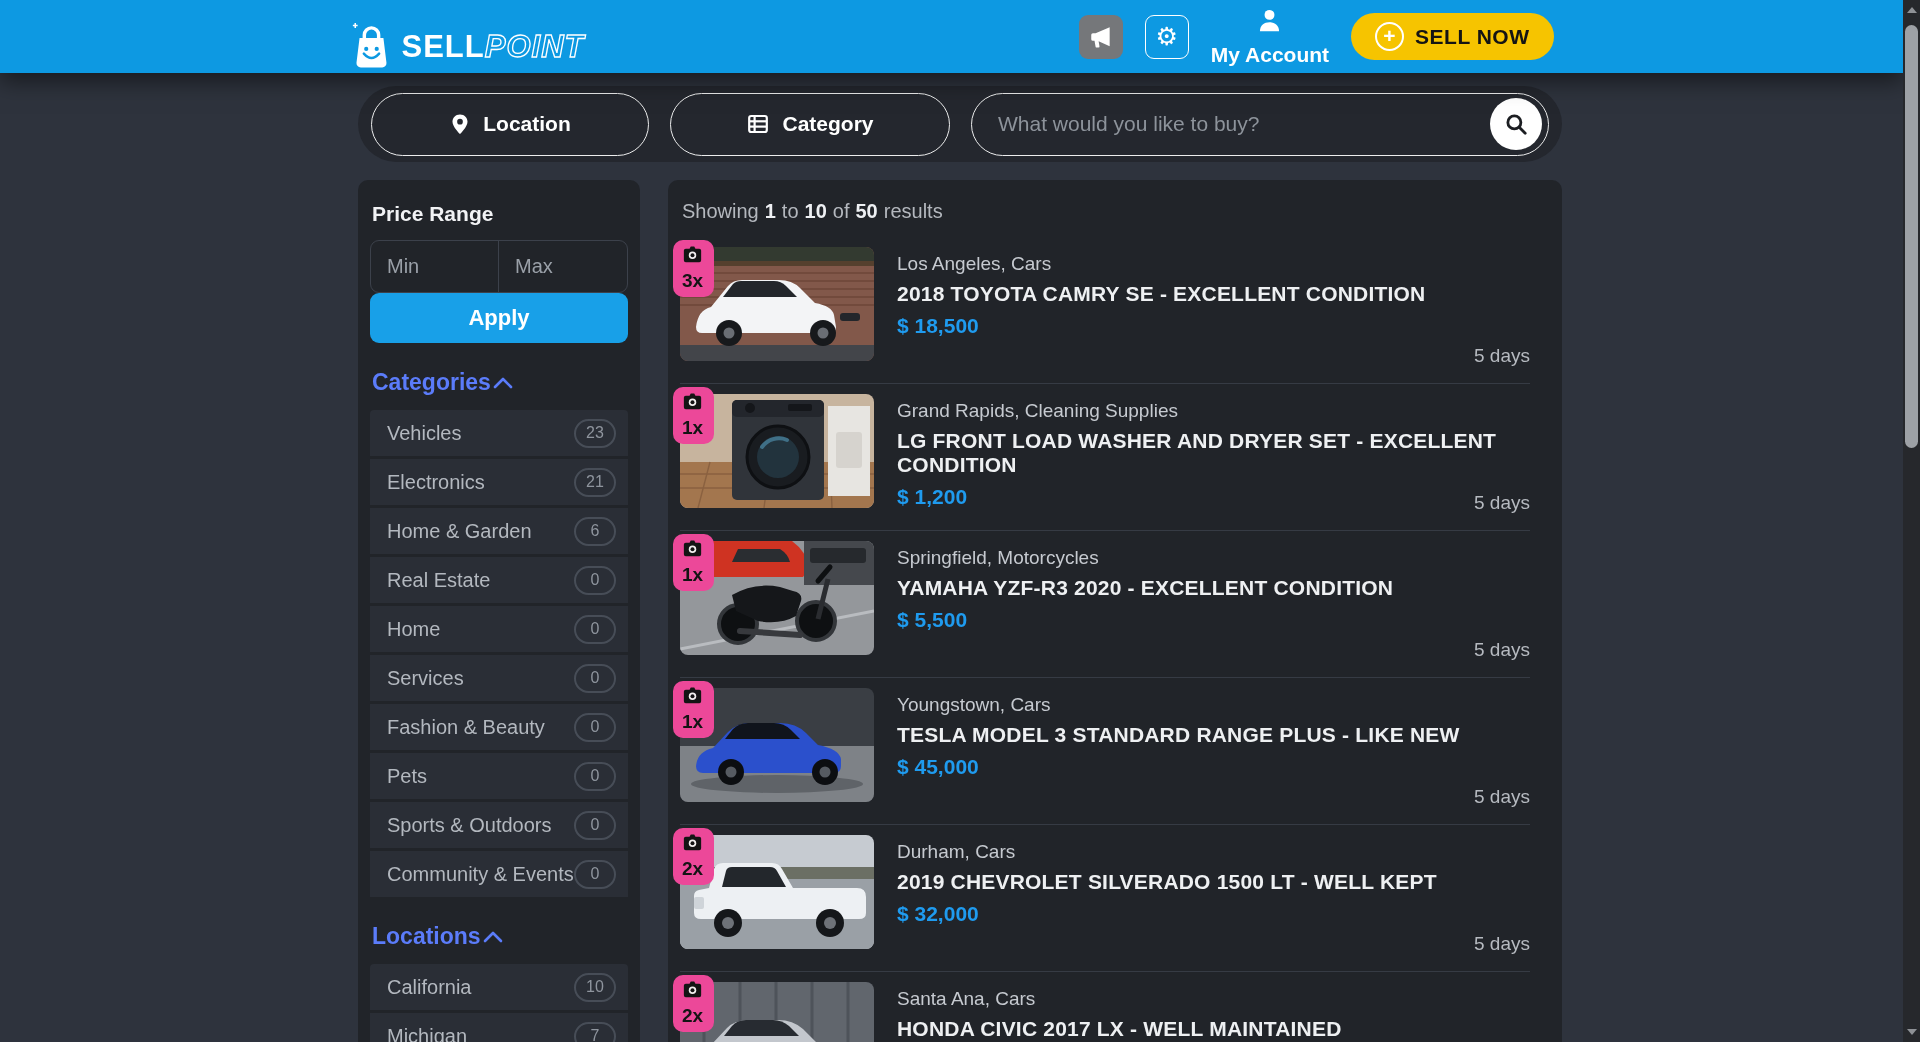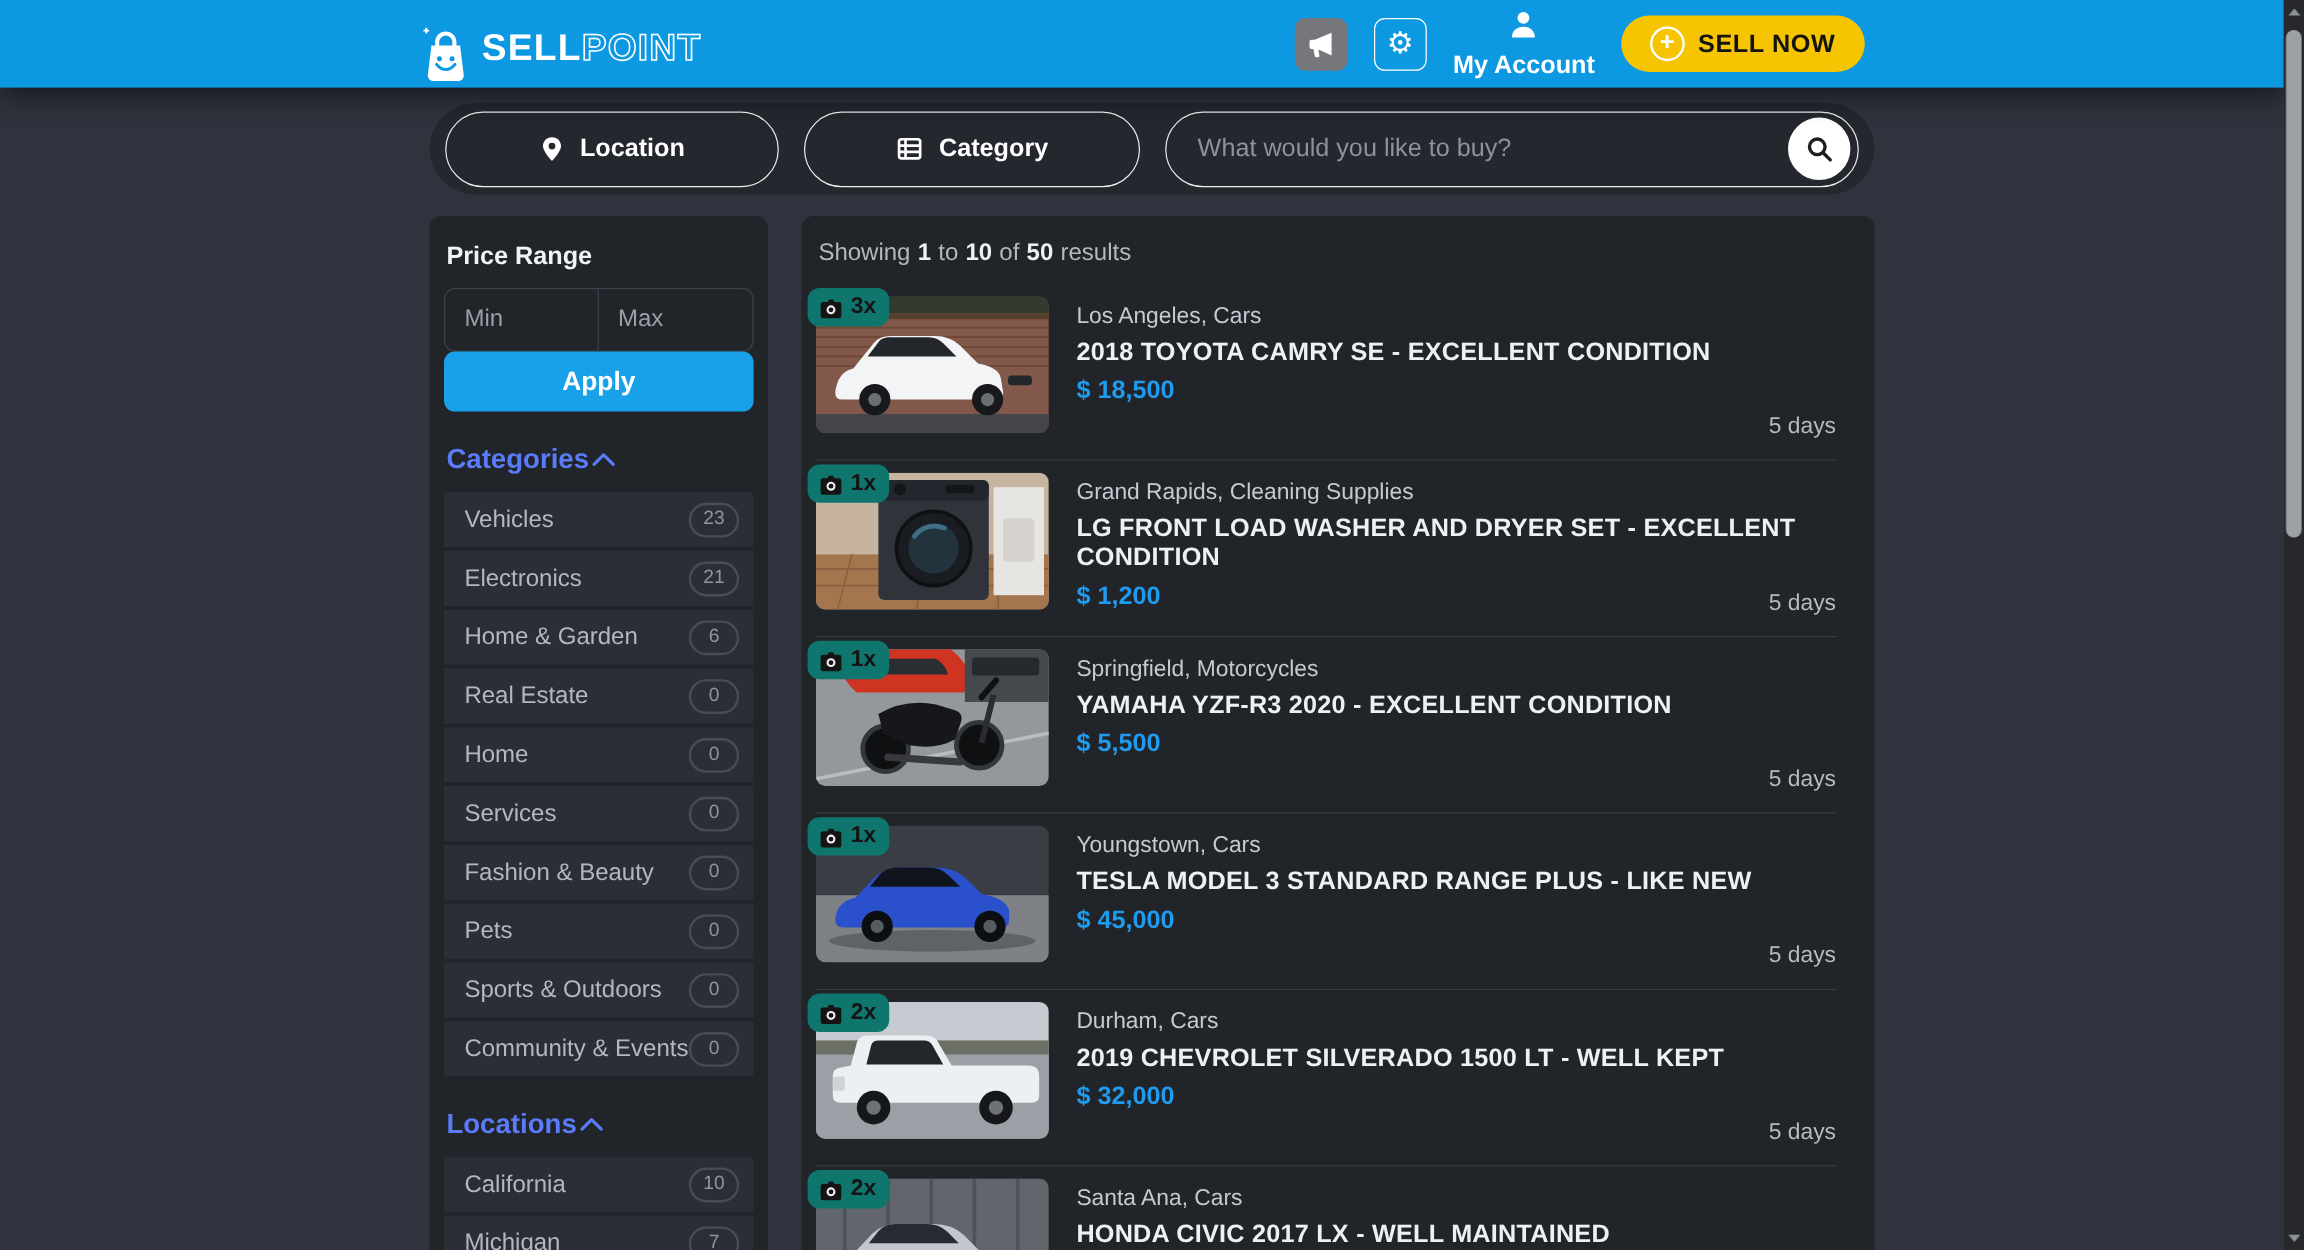--- a/index.html
+++ b/index.html
@@ -20,24 +20,24 @@
   .sb-thumb { position:absolute; left:2px; top:25px; width:13px; height:423px; background:#9da1a6; border-radius:7px; }
 
   
   .topbar {
     width:1903px; height:73px; background:var(--header-bg,#0d99e2);
     display:flex; align-items:center;
     box-shadow:0 8px 22px rgba(0,0,0,.5);
     position:relative; z-index:10;
   }
   .topbar-inner { width:1204px; margin:0 auto; display:flex; align-items:center; }
-  .brand { display:flex; gap:10px;margin-top:20px; }
+  .brand { display:flex; align-items:center; gap:10px;margin-top:20px; }
   .brand-text { font-size:31px; letter-spacing:1px; display:flex; }
   .brand-sell { font-weight:800; color:#ffffff; }
-  .brand-point { font-weight:600; color:transparent; -webkit-text-stroke:1.3px #ffffff; }
+  .brand-point { font-weight:600; color:transparent;font-style:italic; -webkit-text-stroke:1.3px #ffffff; }
   .top-actions { margin-left:auto; display:flex; align-items:center; gap:22px; }
   .icon-btn { width:44px; height:44px; border-radius:9px; display:flex; align-items:center; justify-content:center; cursor:pointer; }
   .icon-btn.megaphone { background:#75777a; }
   .icon-btn.gear { background:transparent; border:1.6px solid #ffffff; color:#fff; font-size:25px; line-height:1; }
   .account { display:flex; align-items:center; gap:9px; color:#fff; font-size:21px; font-weight:600; cursor:pointer;flex-direction:column; }
   .sell-now {
     display:flex; align-items:center; gap:11px; background:var(--sellnow-bg,#f6c400);
     border:none; border-radius:25px; height:47px; padding:0 24px;
     font-family:inherit; font-size:21px; font-weight:800; color:#141414; cursor:pointer; letter-spacing:.5px;
   }
@@ -109,22 +109,22 @@
 
   
   .results { flex:1; min-height:950px; padding:16px 32px 0 12px; }
   .showing { display:flex; gap:6px; font-size:20px; color:#b4b8be; margin:4px 0 14px 2px; }
   .showing b { color:#eef0f3; font-weight:700; }
   .listing { display:flex; position:relative; padding:10px 0 0; height:147px; border-bottom:1px solid #363b44; cursor:pointer; }
   .listing:last-child { border-bottom:none; }
   .thumb-wrap { position:relative; width:194px; height:114px; flex:none; }
   .thumb-wrap svg.scene { width:194px; height:114px; border-radius:8px; display:block; }
   .photo-badge {
-    position:absolute; top:-7px; left:-7px; background:#0f766e; border-radius:10px;
-    display:flex; align-items:flex-end; gap:6px; padding:5px 11px 5px 9px;
+    position:absolute; top:-7px; left:-7px; background:#ec4899; border-radius:10px;
+    display:flex; align-items:center; gap:6px; padding:5px 11px 5px 9px;flex-direction:column;
   }
   .photo-badge .cnt { color:#141414; font-size:19px; font-weight:600; }
   .info { flex:1; padding:6px 0 0 23px; position:relative; }
   .meta { color:#c6cad0; font-size:19px; margin-bottom:7px; }
   .title { color:#eef0f2; font-size:21px; font-weight:800; letter-spacing:.2px; margin-bottom:8px; }
   .price { color:var(--price-blue,#1f9bef); font-size:21px; font-weight:700; }
   .age { position:absolute; right:0; bottom:16px; color:#b6bac0; font-size:19px; }
 
   svg { display:block; }
 </style>

